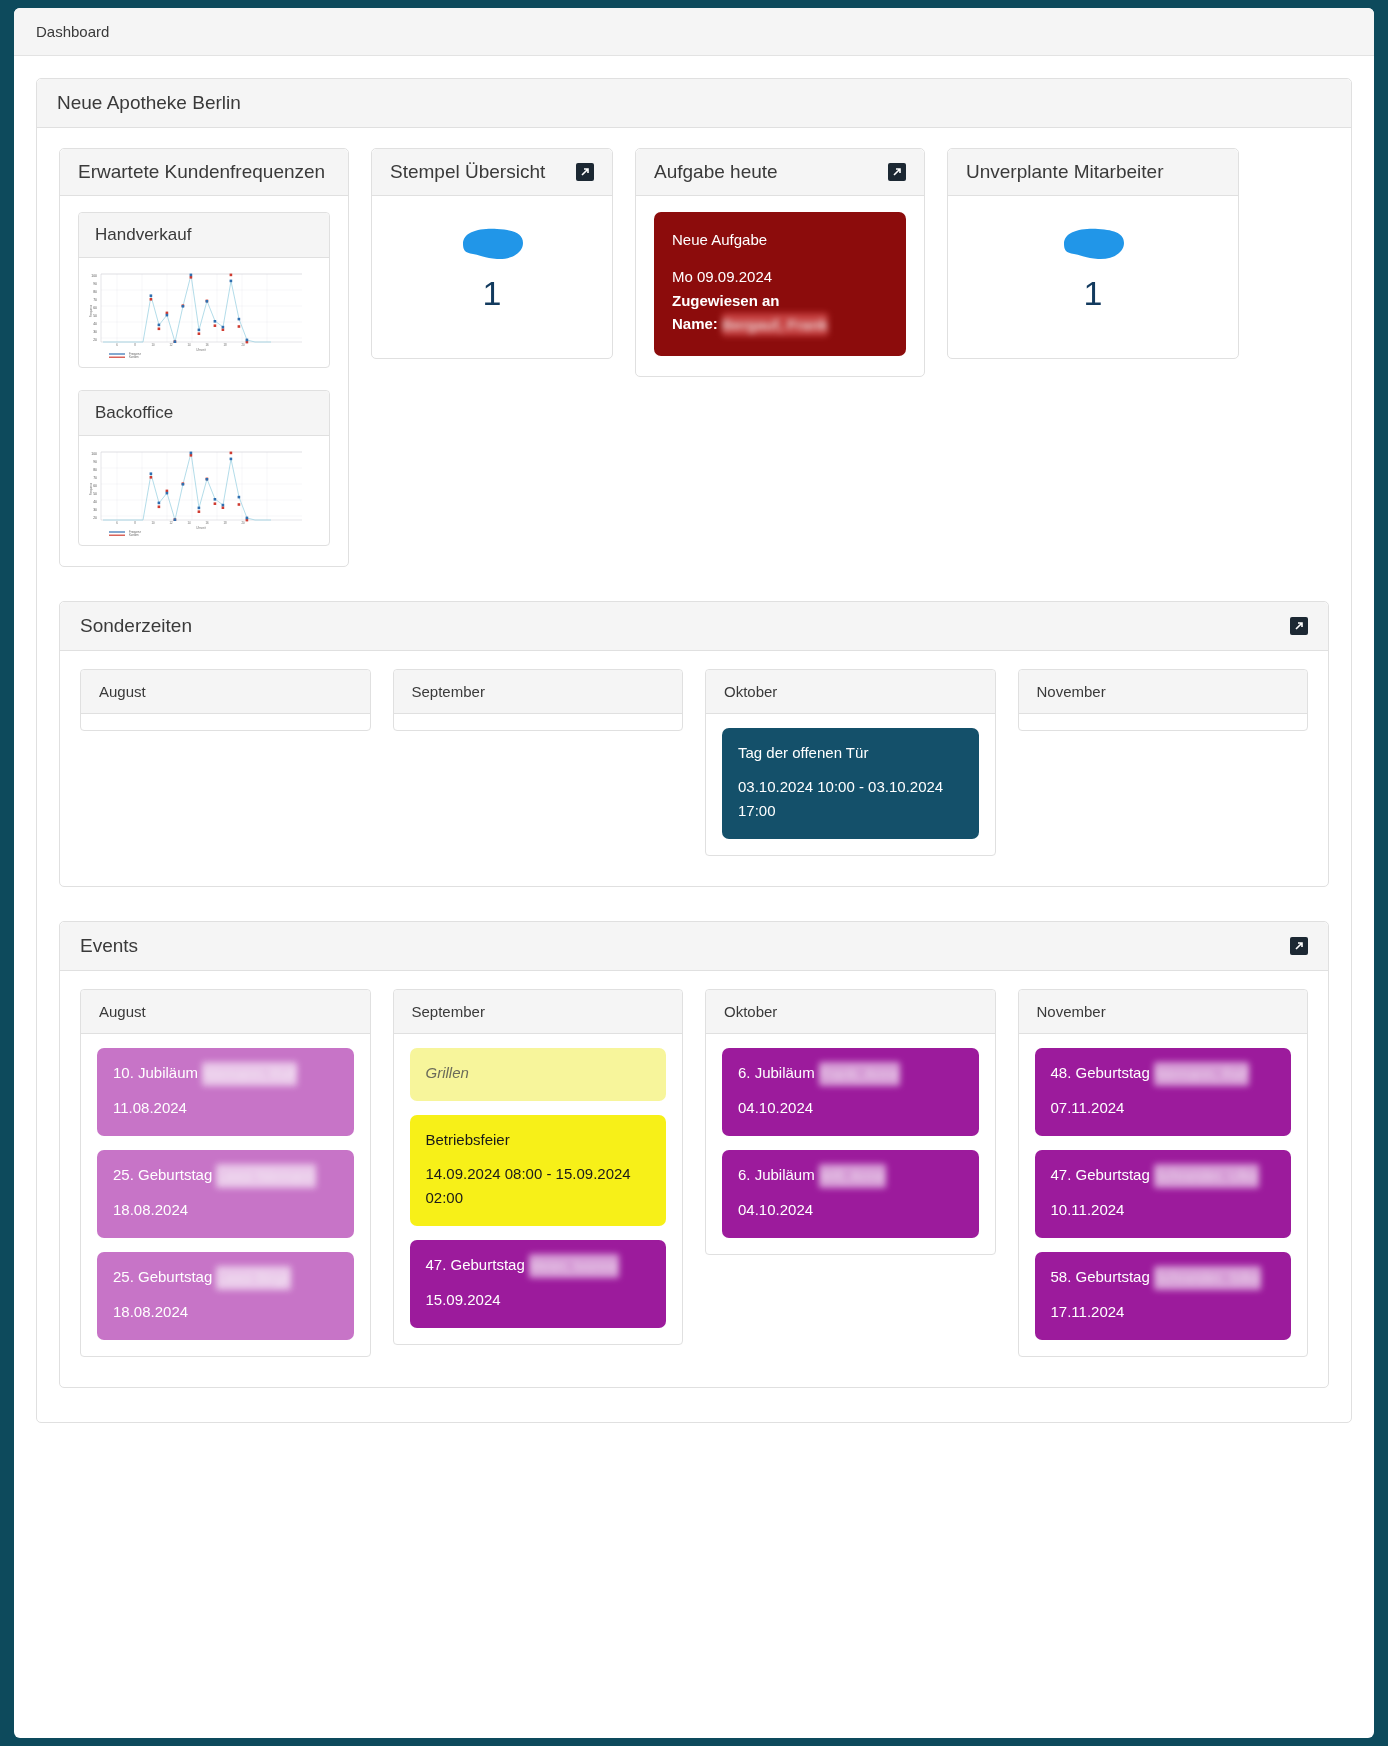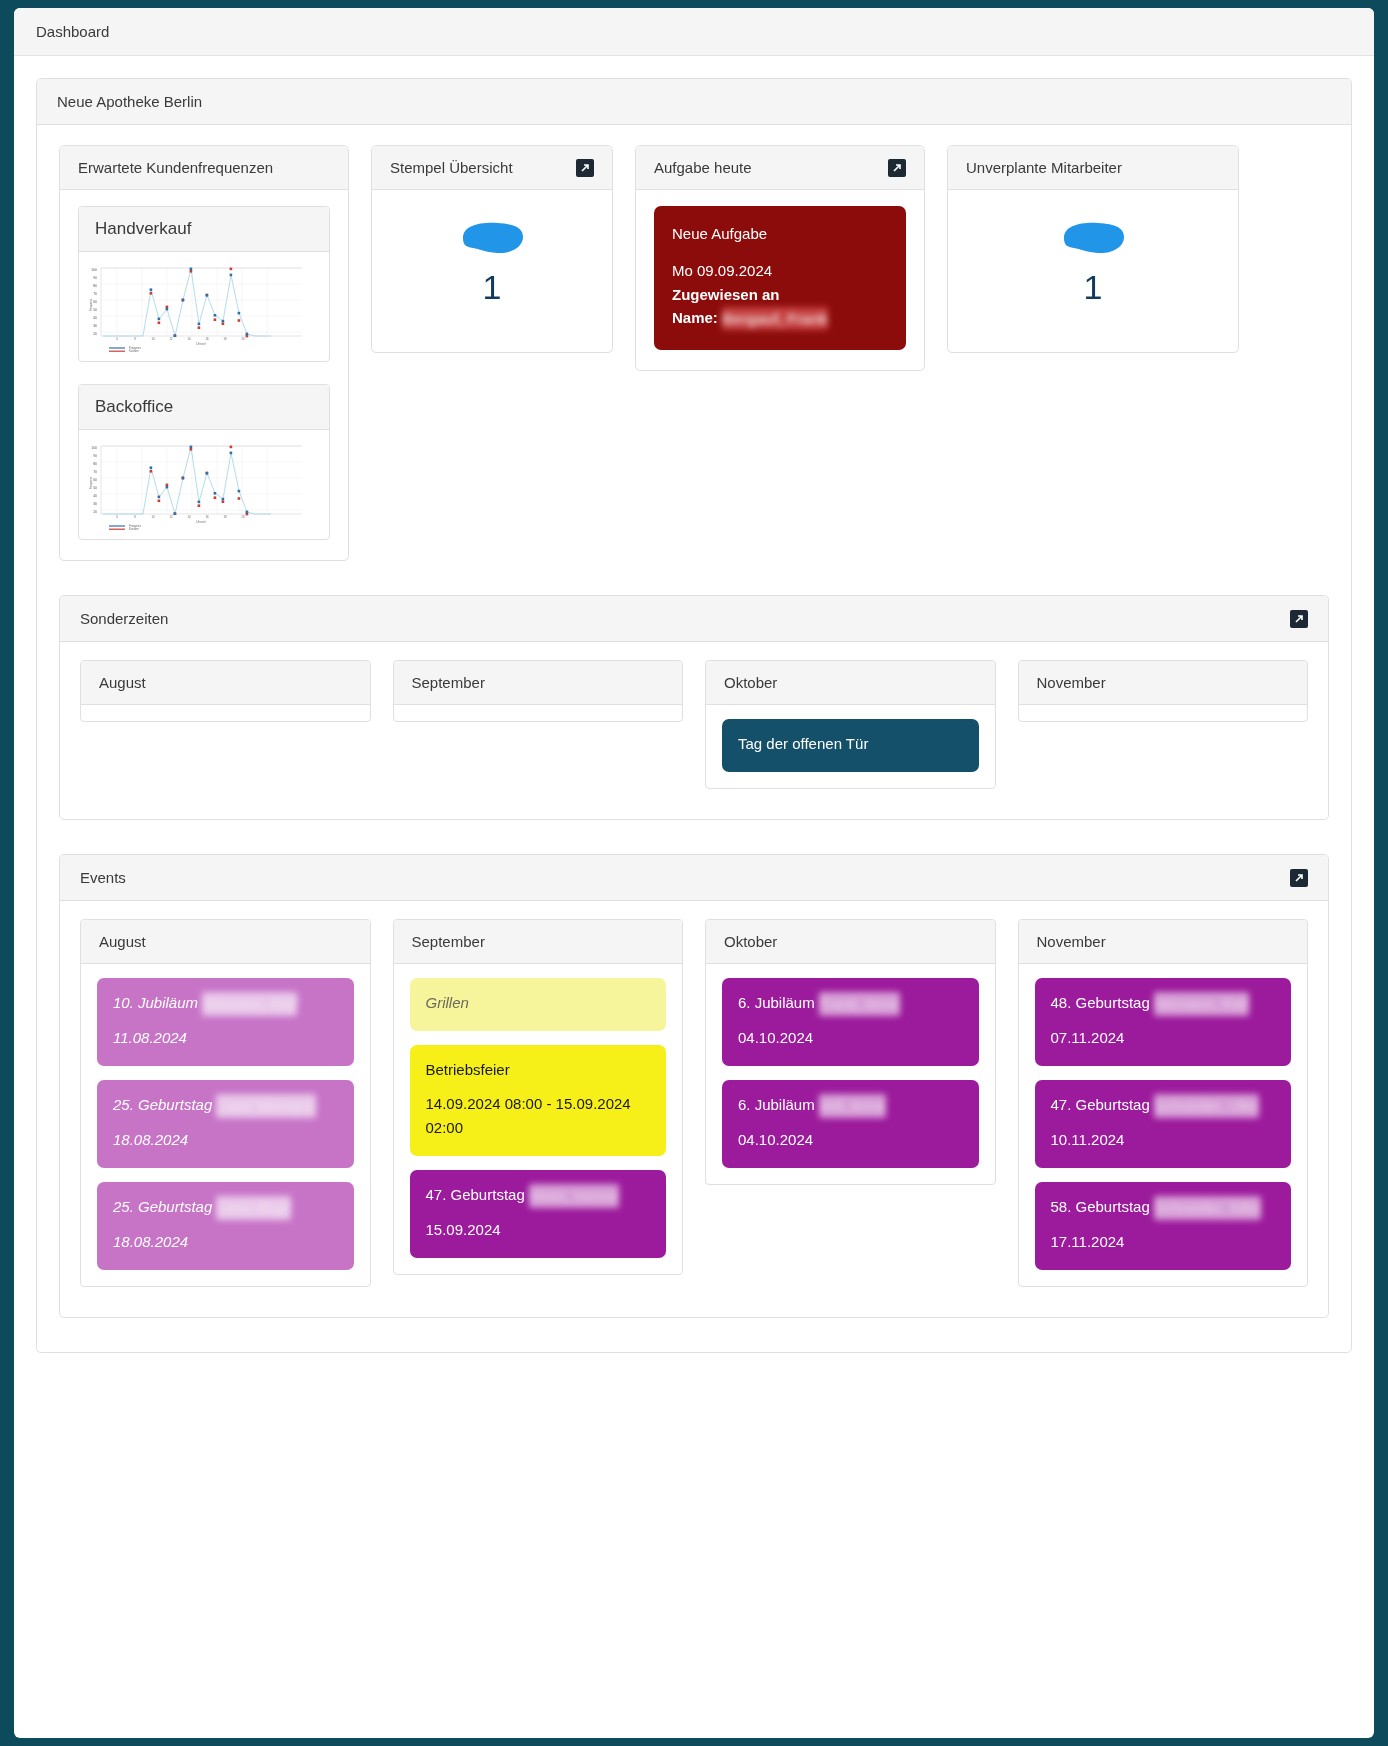--- a/index.html
+++ b/index.html
@@ -34,21 +34,21 @@
   .panel {
     border:1px solid #e0e0e0;
     border-radius:5px;
     background:#ffffff;
   }
   .panel-head {
     background:#f5f5f5;
     border-bottom:1px solid #e0e0e0;
     border-radius:5px 5px 0 0;
     padding:13px 20px;
-    font-size:15px;
+    font-size:19px;
     color:#3a3a3a;
     display:flex; align-items:center; justify-content:space-between;
     min-height:46px;
   }
   .panel-body { padding:18px 20px 22px 20px; }
 
   .expand-icon {
     width:18px; height:18px;
     background:#1c2833;
     border-radius:2px;
@@ -127,21 +127,21 @@
 
   .ev {
     border-radius:7px;
     padding:13px 16px 16px 16px;
     color:#ffffff;
     font-size:15px;
     line-height:1.6;
   }
   .ev + .ev { margin-top:14px; }
   .ev-line + .ev-line { margin-top:10px; }
-  .ev.past { font-style:italic; }
+  .ev.past { }
   .ev.teal { background:#14506a; }
   .ev.purple { background:#9c1b9c; }
   .ev.purple-past { background:#c774c7; }
   .ev.yellow { background:#f7f018; color:#1a1a1a; }
   .ev.yellow-past { background:#f7f59b; color:#6b6b5a; font-style:italic; }
 
   .sz-body { padding:18px 20px 30px 20px; }
   .sz-row { display:flex; gap:22px; align-items:flex-start; }
   .sz-col { flex:1 1 0; border:1px solid #e0e0e0; border-radius:4px; background:#fff; }
   .sz-head {
@@ -417,20 +417,21 @@
             <div class="sz-col">
               <div class="sz-head">September</div>
               <div class="sz-body-col"></div>
             </div>
 
             <div class="sz-col">
               <div class="sz-head">Oktober</div>
               <div class="sz-body-col has-ev">
                 <div class="ev teal">
                   <div class="ev-line">Tag der offenen Tür</div>
+                  <div class="ev-line">03.10.2024 10:00 - 03.10.2024 17:00</div>
                 </div>
               </div>
             </div>
 
             <div class="sz-col">
               <div class="sz-head">November</div>
               <div class="sz-body-col"></div>
             </div>
 
           </div>

